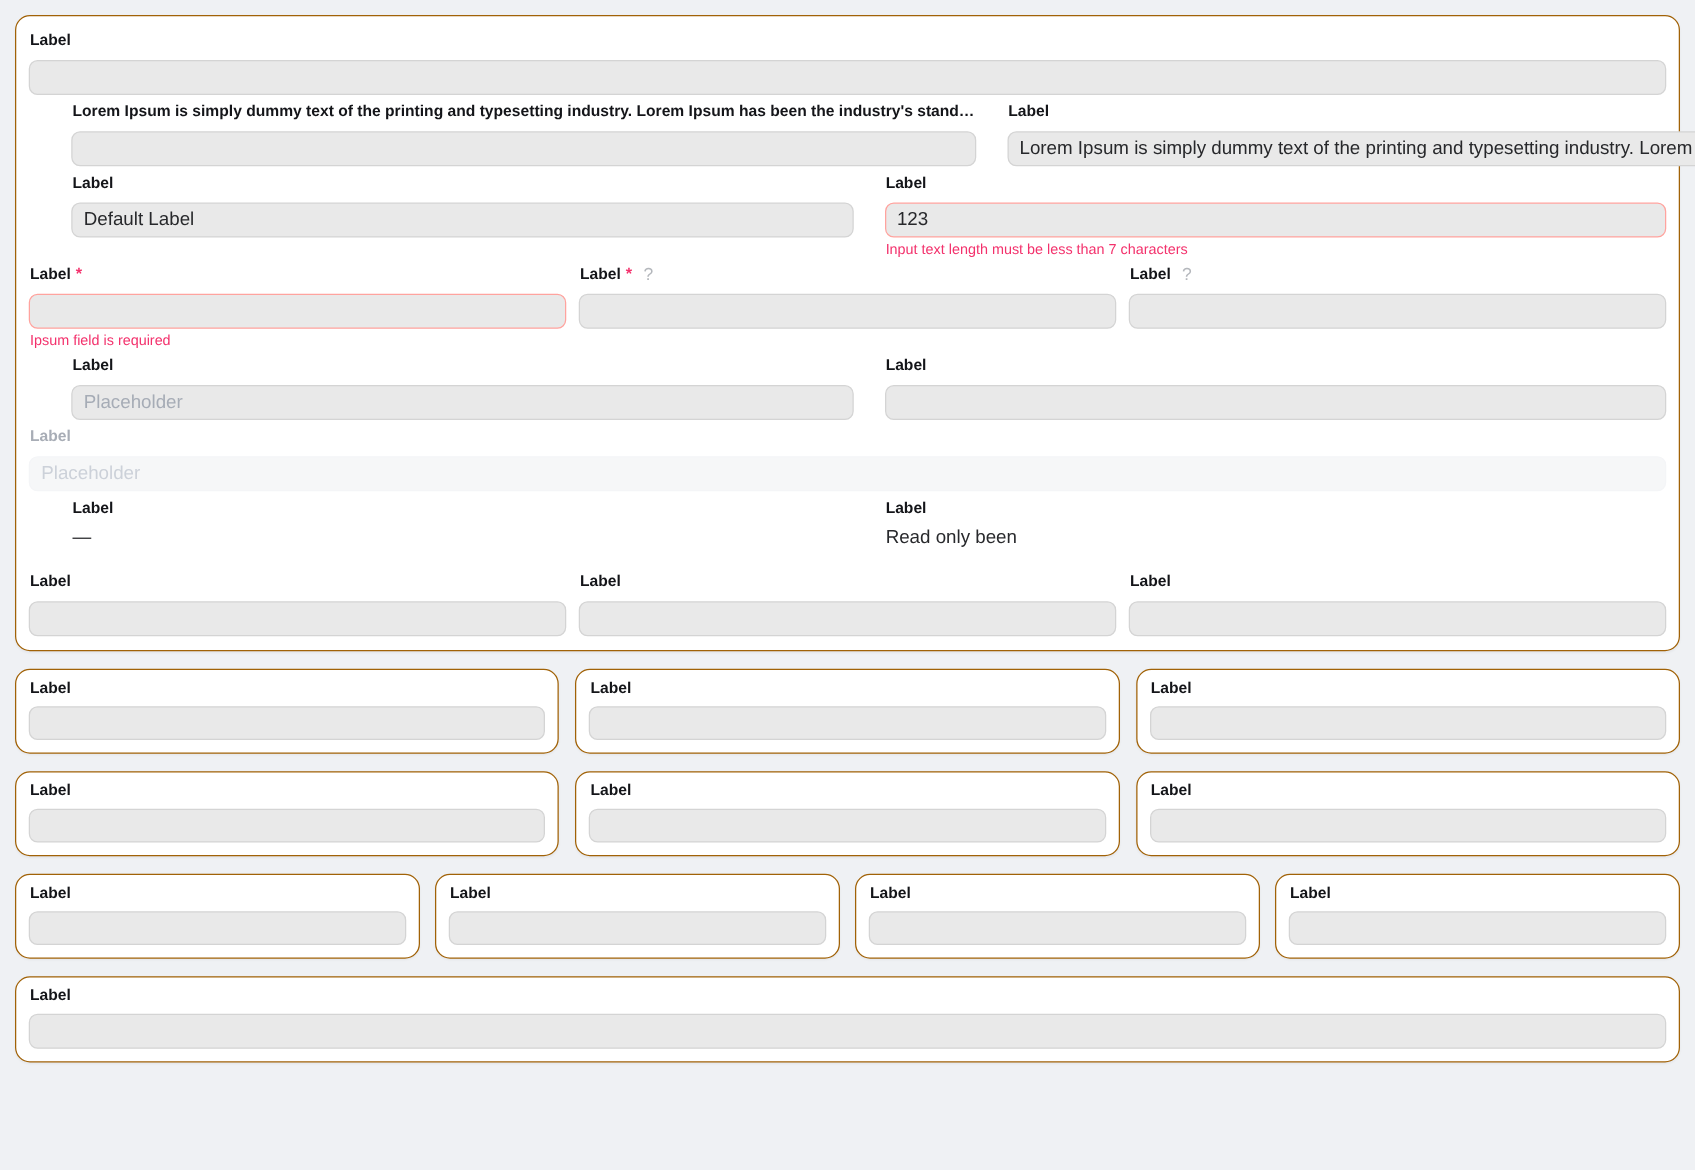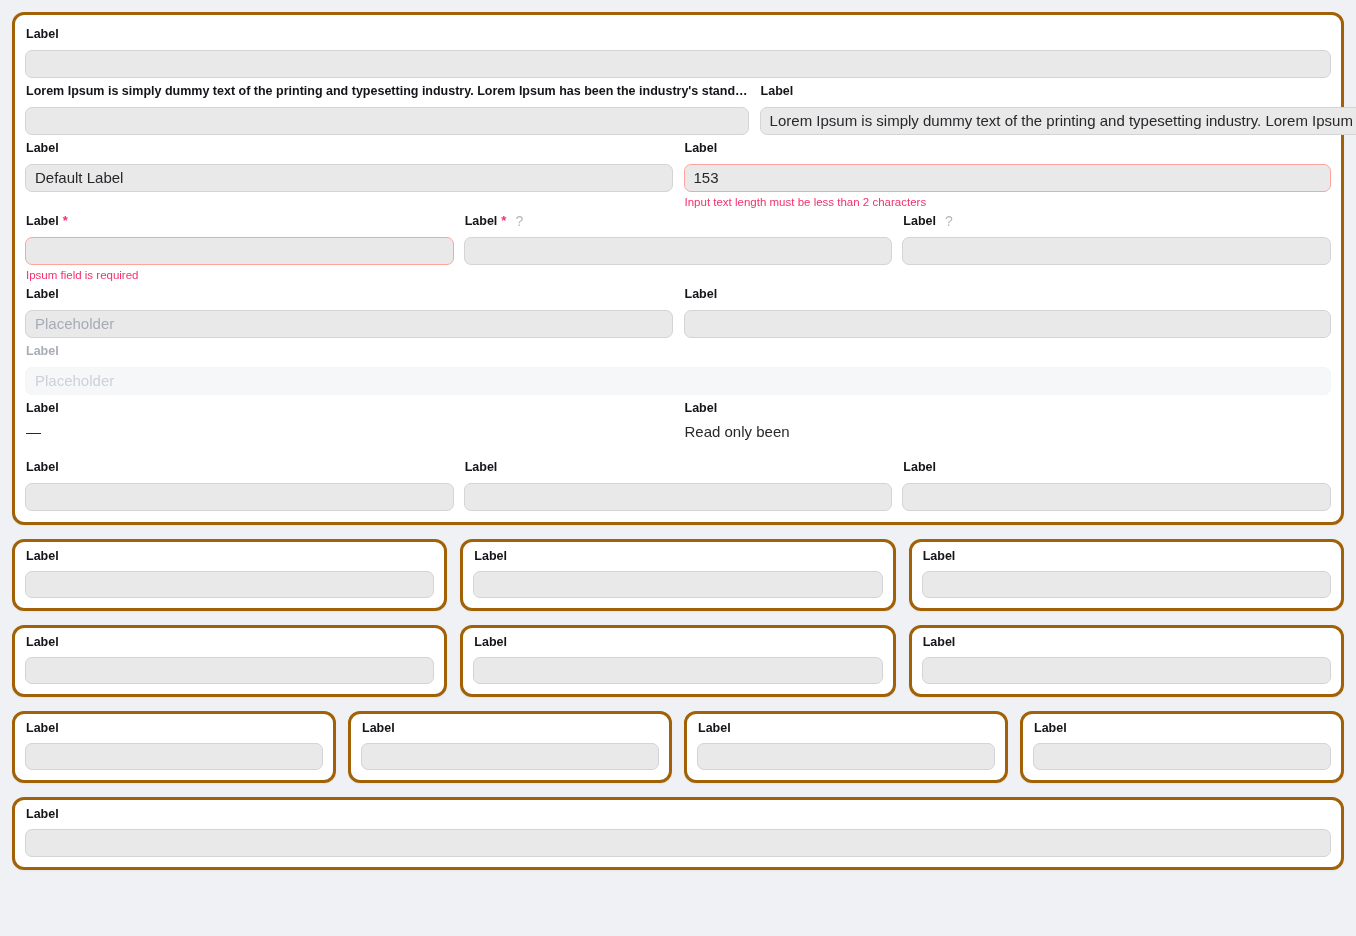--- a/index.html
+++ b/index.html
@@ -7,29 +7,29 @@
   body {
     width:1356px; height:936px;
     background:#eff1f4;
     font-family:"Liberation Sans", sans-serif;
     color:#141519;
   }
   .page { padding:12px; display:flex; flex-direction:column; gap:14px; }
 
   .card {
     background:#ffffff;
-    border:3px solid #a16207;
+    border:1px solid #a16207;
     border-radius:12px;
     box-shadow:0 1px 2px rgba(16,24,40,.05);
   }
   .card.main { padding:6px 10px 11px; }
   .sc { padding:4px 10px 10px; }
 
   .frow { display:block; }
-  .grid2 { display:grid; grid-template-columns:1fr 1fr; column-gap:11px; }
+  .grid2 { display:grid; grid-template-columns:1fr 1fr; column-gap:25px;margin-left:34px; }
   .grid3 { display:grid; grid-template-columns:1fr 1fr 1fr; column-gap:10px; }
 
   .flabel {
     display:flex; align-items:center;
     font-size:12.5px; font-weight:700; line-height:14px;
     color:#141519; margin:6px 1px 9px;
   }
   .sc .flabel { margin:3px 1px 8px; }
   .flabel.trunc { display:block; white-space:nowrap; overflow:hidden; text-overflow:ellipsis; }
   .flabel.disabled { color:#a8adb6; }
@@ -82,22 +82,22 @@
       </div>
     </div>
 
     <div class="grid2">
       <div>
         <div class="flabel">Label</div>
         <div class="tinput">Default Label</div>
       </div>
       <div>
         <div class="flabel">Label</div>
-        <div class="tinput err">153</div>
-        <div class="error-msg">Input text length must be less than 2 characters</div>
+        <div class="tinput err">123</div>
+        <div class="error-msg">Input text length must be less than 7 characters</div>
       </div>
     </div>
 
     <div class="grid3">
       <div>
         <div class="flabel">
           <span>Label</span>
           <span class="req">*</span>
         </div>
         <div class="tinput err"></div>

